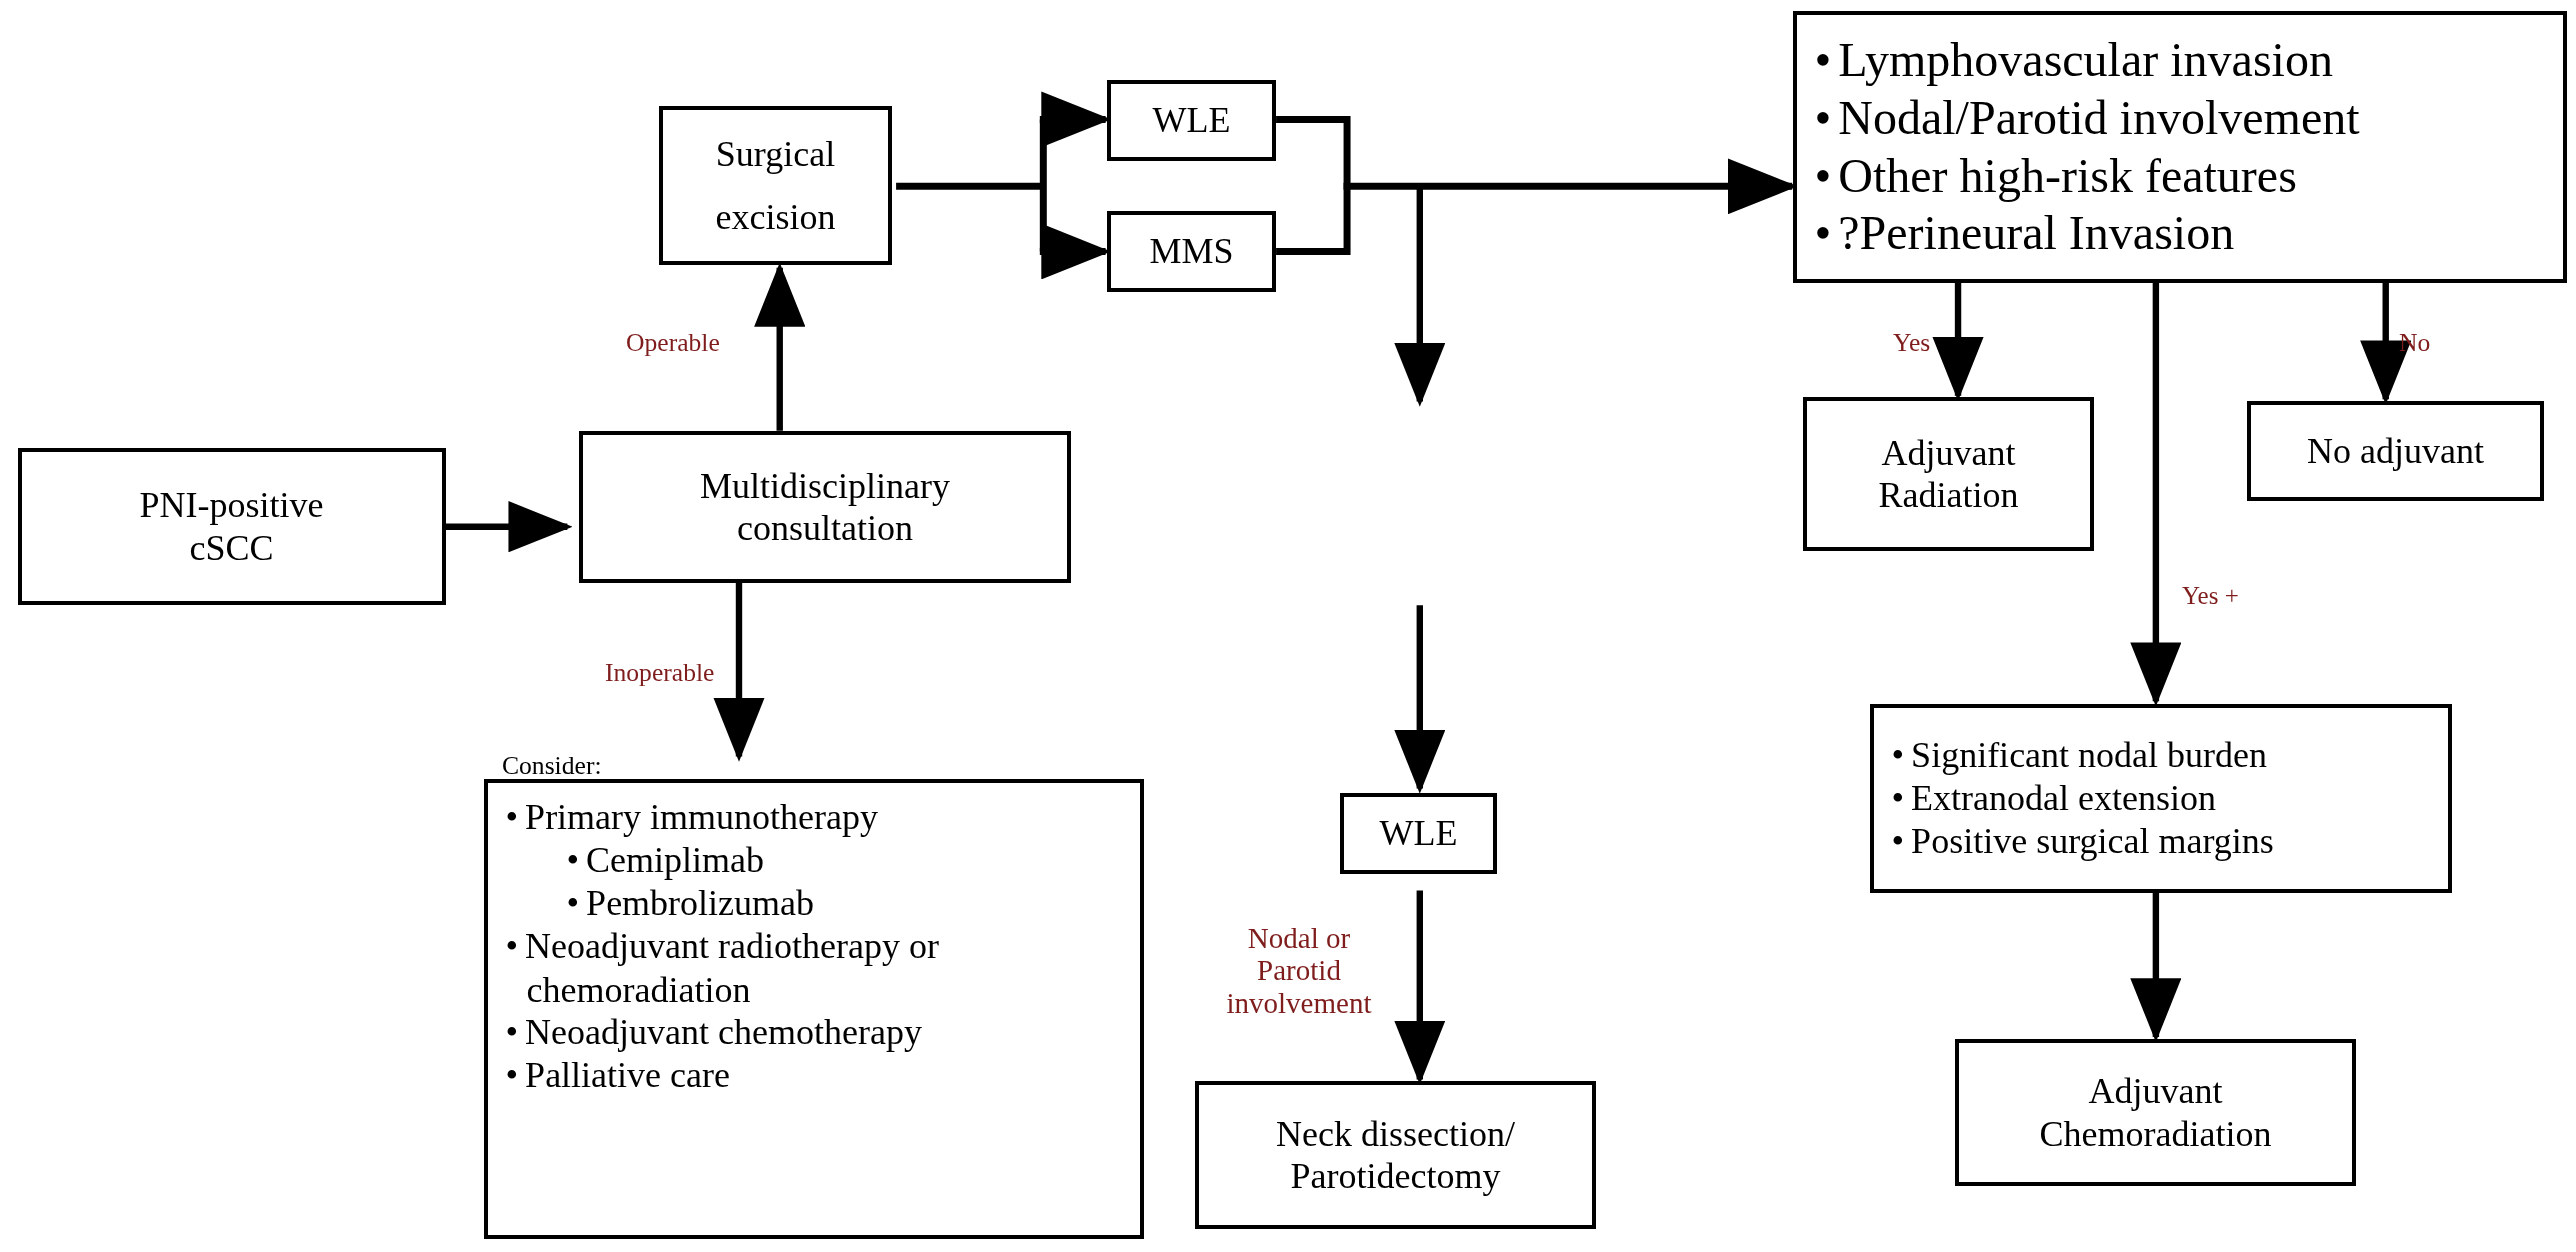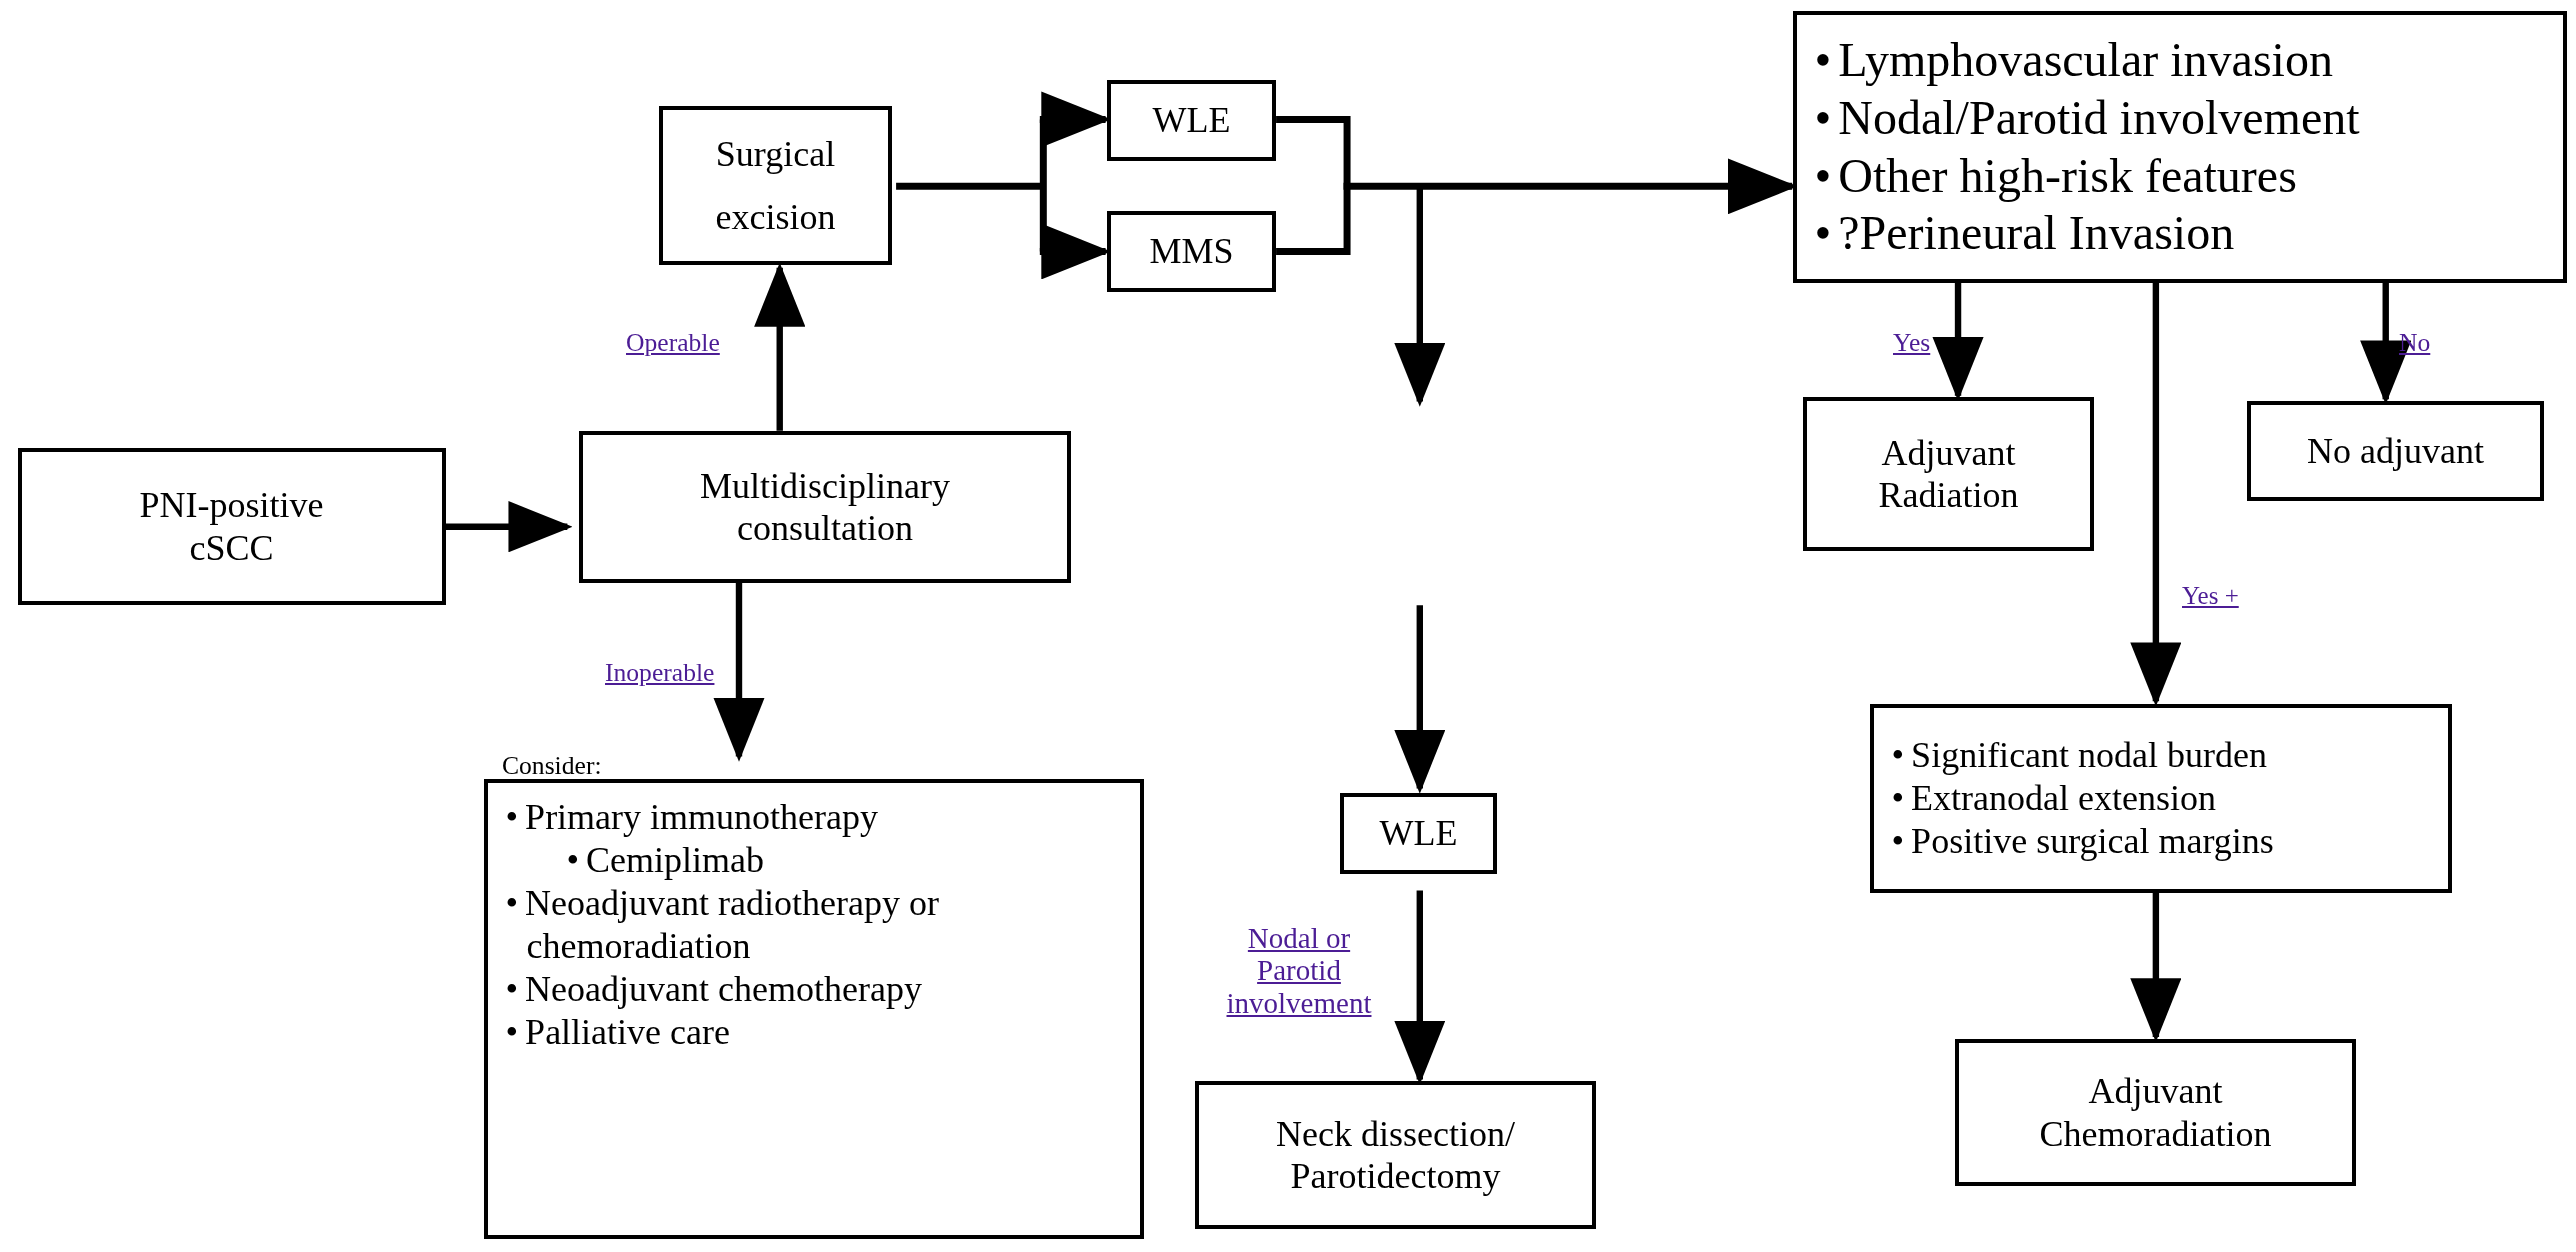--- a/index.html
+++ b/index.html
@@ -36,22 +36,21 @@
   .node.center { align-items: center; text-align: center; }
   .node.bullets { align-items: flex-start; padding-left: 17.5px; }
   .nline { display: block; line-height: 1.18; white-space: nowrap; }
   .blt { display: block; line-height: 1.20; white-space: nowrap; }
   .blt::before { content: "\2022"; margin-right: 7px; }
   .sub { padding-left: 61px; }
   .edge-label {
     position: absolute;
     white-space: pre-line;
     line-height: 1.12;
-    color: #4c1d95;
-    text-decoration: underline;
+    color: #7f1d1d;
   }
   .caption {
     position: absolute;
     white-space: nowrap;
     color: #000;
   }
 </style>
 </head>
 <body>
 
@@ -154,20 +153,21 @@
   <div class="node center" style="left:1195px; top:1081px; width:401px; height:148px; font-size:36px;">
     <span class="nline">Neck dissection/</span>
     <span class="nline">Parotidectomy</span>
   </div>
 
   <div class="caption" style="left:502px; top:751px; font-size:25.6px;">Consider:</div>
 
   <div class="node bullets" style="left:484px; top:779px; width:660px; height:460px; font-size:36px; justify-content:flex-start; padding-top:12.8px;">
     <span class="blt">Primary immunotherapy</span>
     <span class="blt sub">Cemiplimab</span>
+    <span class="blt sub">Pembrolizumab</span>
     <span class="blt">Neoadjuvant radiotherapy or</span>
     <span class="nline" style="padding-left:21px;">chemoradiation</span>
     <span class="blt">Neoadjuvant chemotherapy</span>
     <span class="blt">Palliative care</span>
   </div>
 
   <div class="edge-label" style="left:626px; top:329px; font-size:25.6px;">Operable</div>
 
   <div class="edge-label" style="left:605px; top:659px; font-size:25.6px;">Inoperable</div>
 

